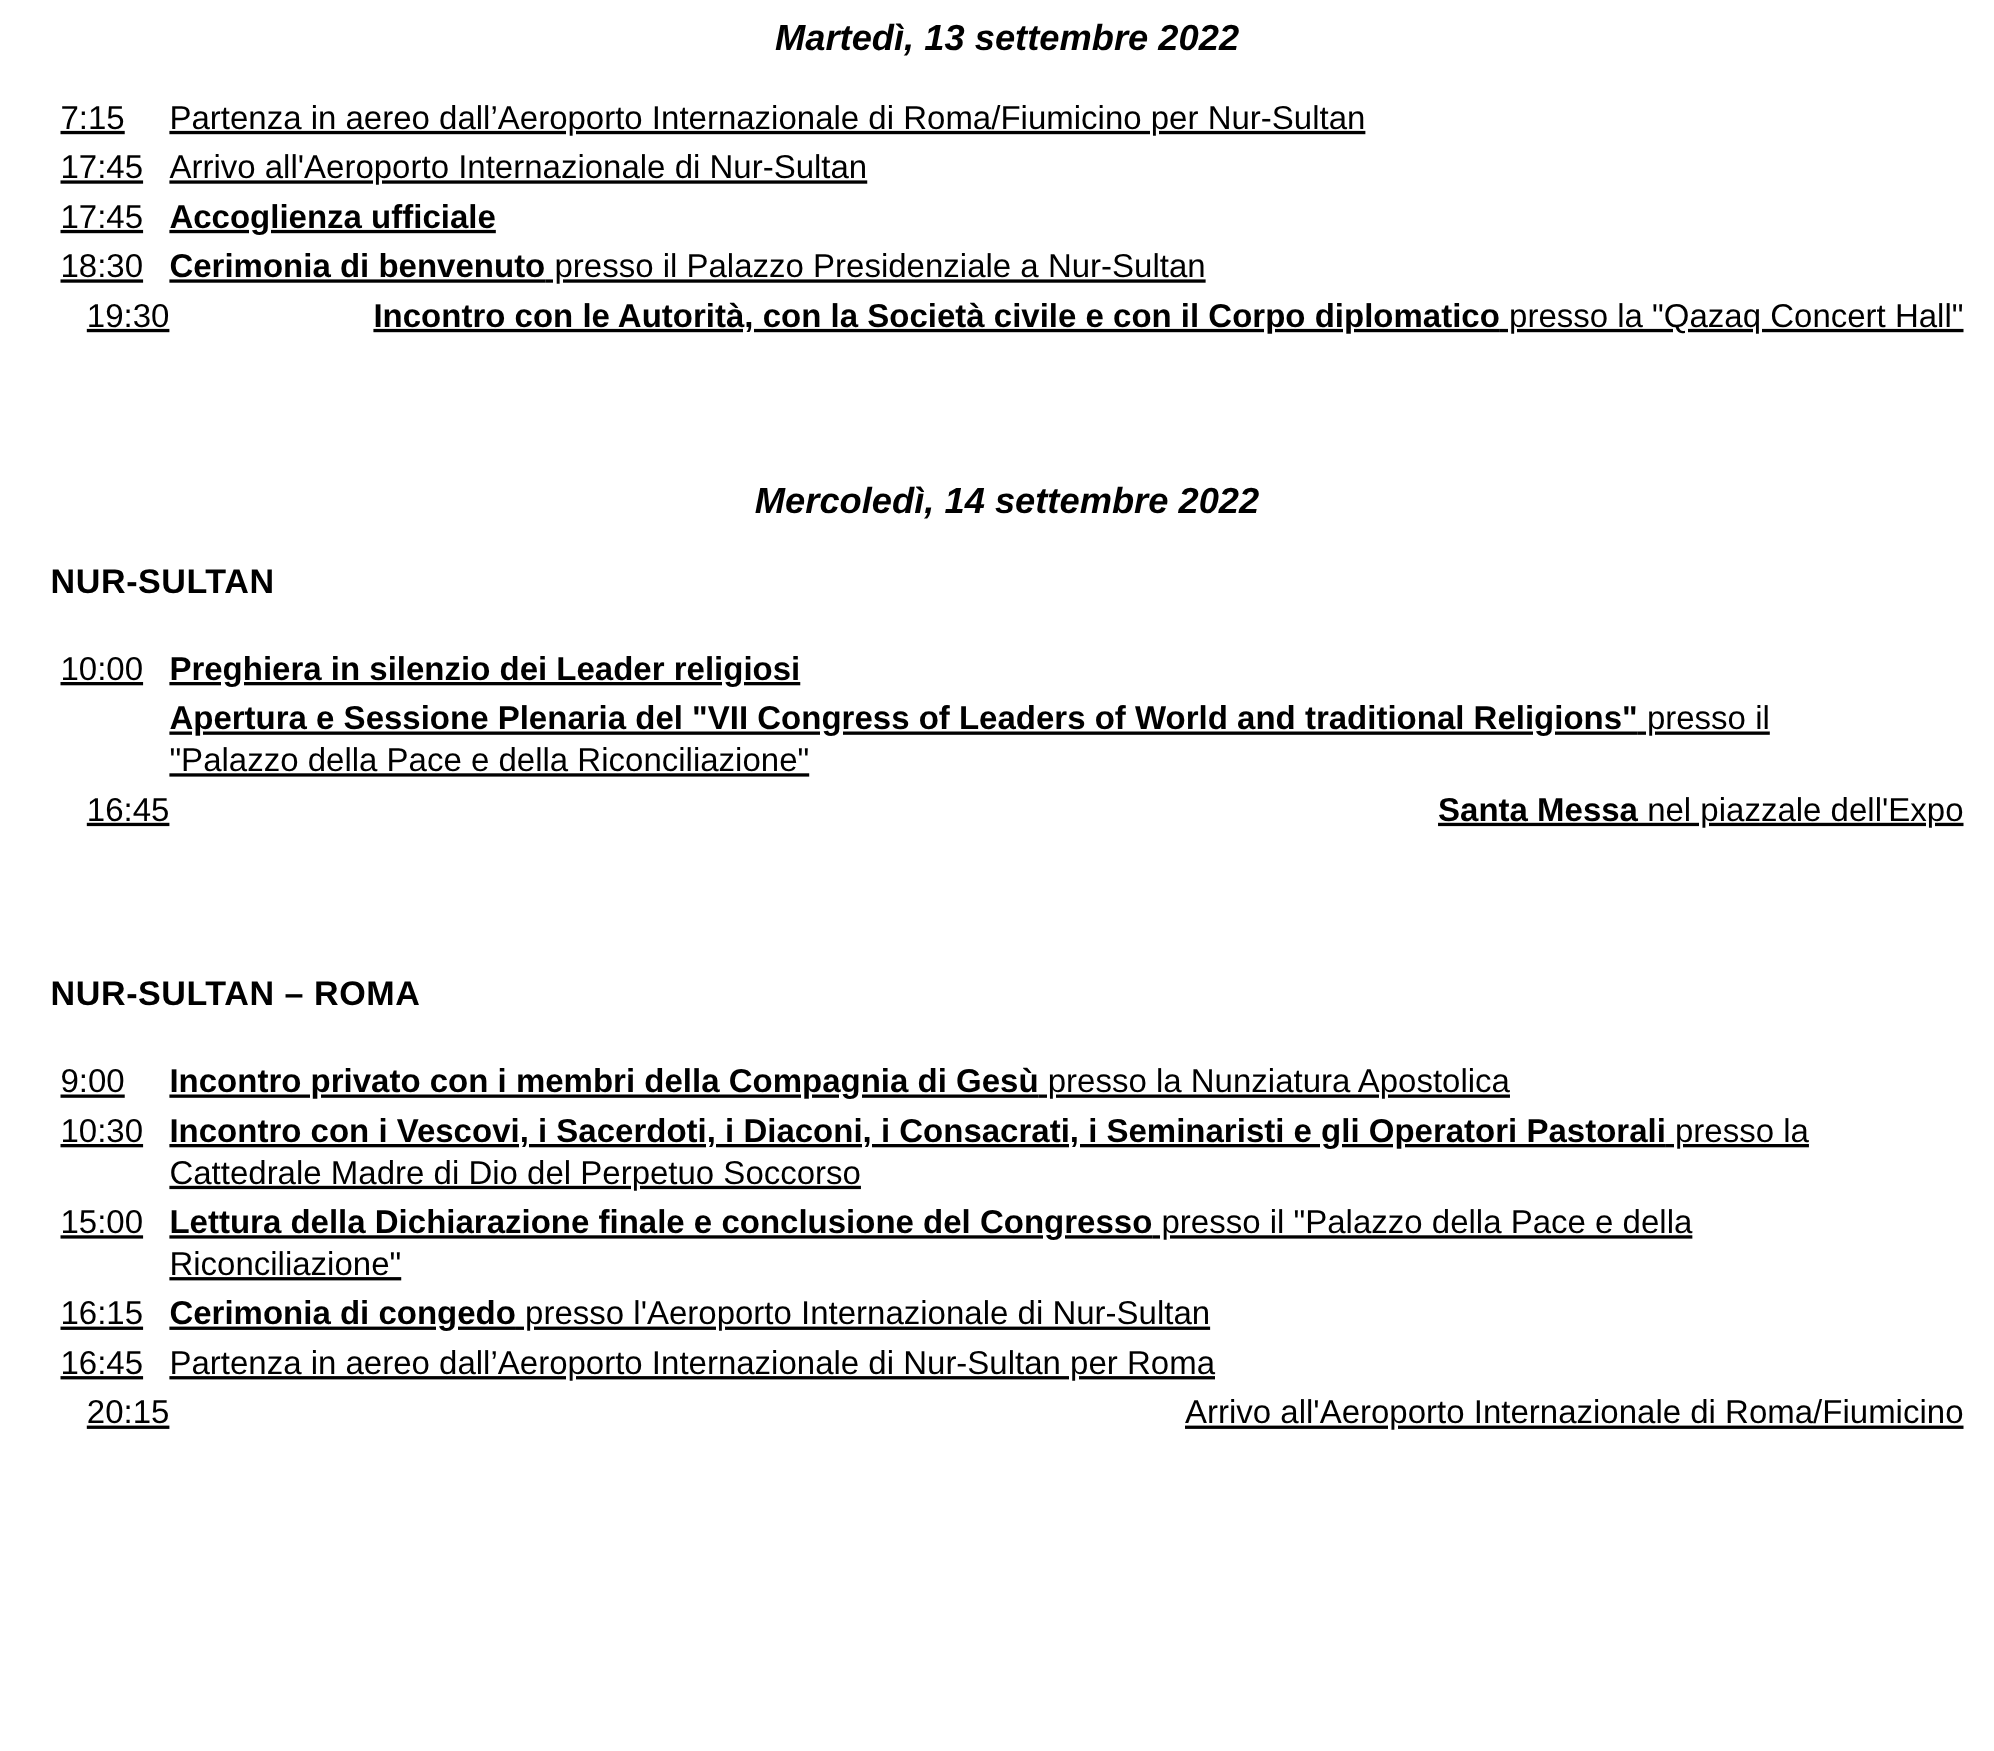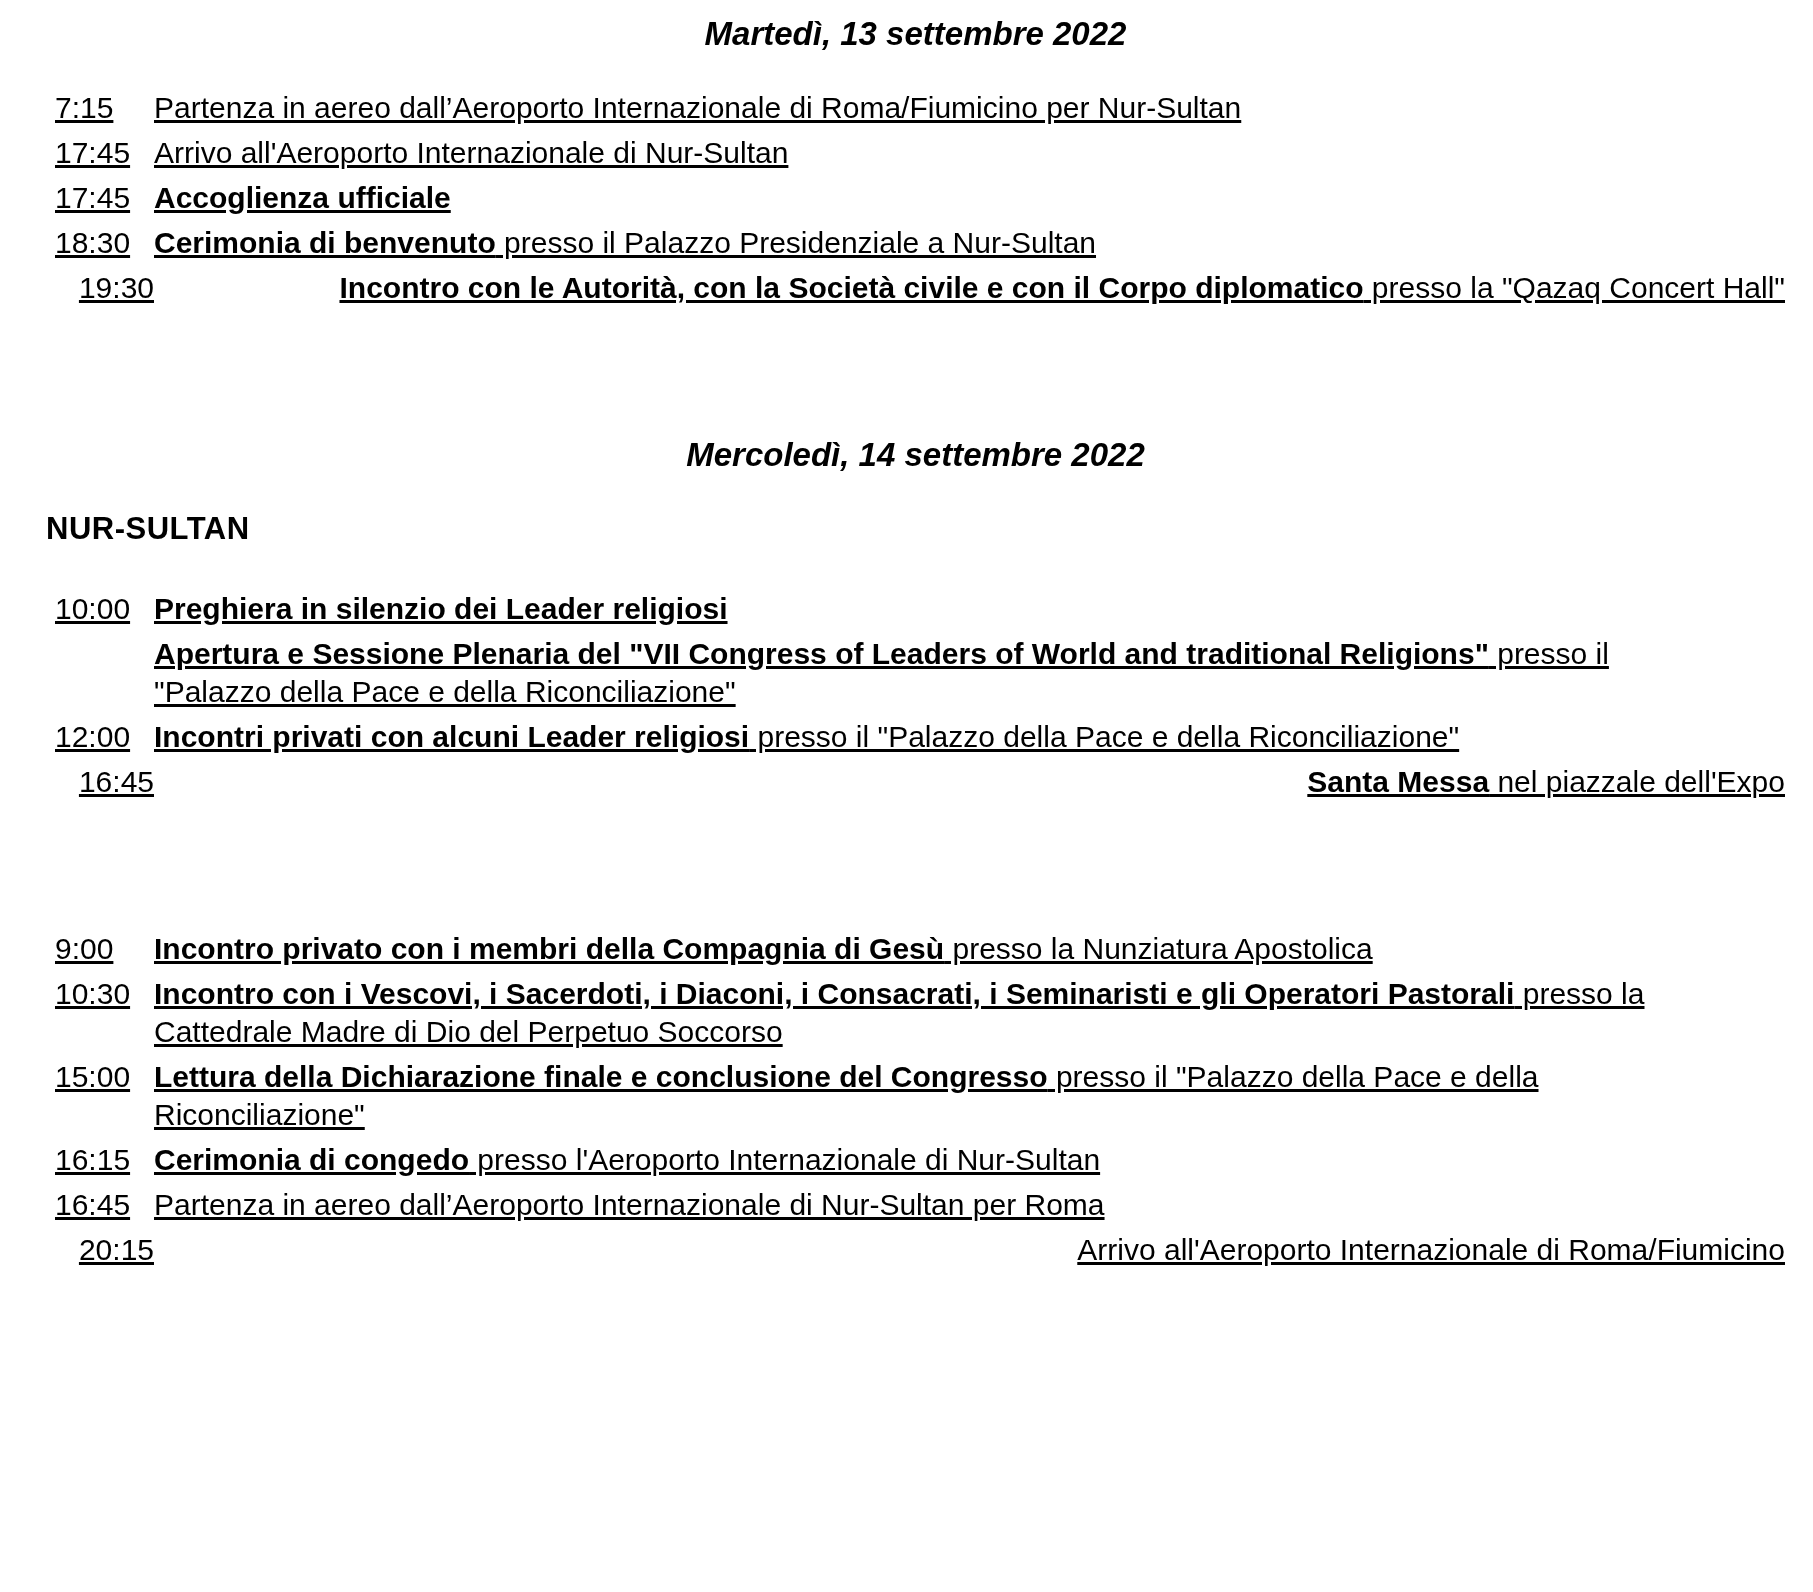--- a/index.html
+++ b/index.html
@@ -96,33 +96,30 @@
   <div class="event-row">
     <span class="event-time">10:00</span>
     <span class="event-desc"><b class="event-title-bold">Preghiera in silenzio dei Leader religiosi</b><span class="event-detail"></span><span class="event-detail-line2"></span></span>
   </div>
 
   <div class="event-row">
     <span class="event-time"></span>
     <span class="event-desc"><b class="event-title-bold">Apertura e Sessione Plenaria del "VII Congress of Leaders of World and traditional Religions"</b><span class="event-detail"> presso il</span><span class="event-detail-line2">"Palazzo della Pace e della Riconciliazione"</span></span>
   </div>
 
-  <div class="event-row">
-    <span class="event-time">12:00</span>
-    <span class="event-desc"><b class="event-title-bold">Incontri privati con alcuni Leader religiosi</b><span class="event-detail"> presso il "Palazzo della Pace e della Riconciliazione"</span><span class="event-detail-line2"></span></span>
-  </div>
 
   <div class="event-row">
     <span class="event-time">16:45</span>
     <span class="event-desc"><b class="event-title-bold">Santa Messa</b><span class="event-detail"> nel piazzale dell'Expo</span><span class="event-detail-line2"></span></span>
   </div>
 </div>
   </section>
 
   <section class="day-section">
+    <p class="route-header">NUR-SULTAN – ROMA</p>
     <div class="event-list">
   <div class="event-row">
     <span class="event-time">9:00</span>
     <span class="event-desc"><b class="event-title-bold">Incontro privato con i membri della Compagnia di Gesù</b><span class="event-detail"> presso la Nunziatura Apostolica</span><span class="event-detail-line2"></span></span>
   </div>
 
   <div class="event-row">
     <span class="event-time">10:30</span>
     <span class="event-desc"><b class="event-title-bold">Incontro con i Vescovi, i Sacerdoti, i Diaconi, i Consacrati, i Seminaristi e gli Operatori Pastorali</b><span class="event-detail"> presso la</span><span class="event-detail-line2">Cattedrale Madre di Dio del Perpetuo Soccorso</span></span>
   </div>

